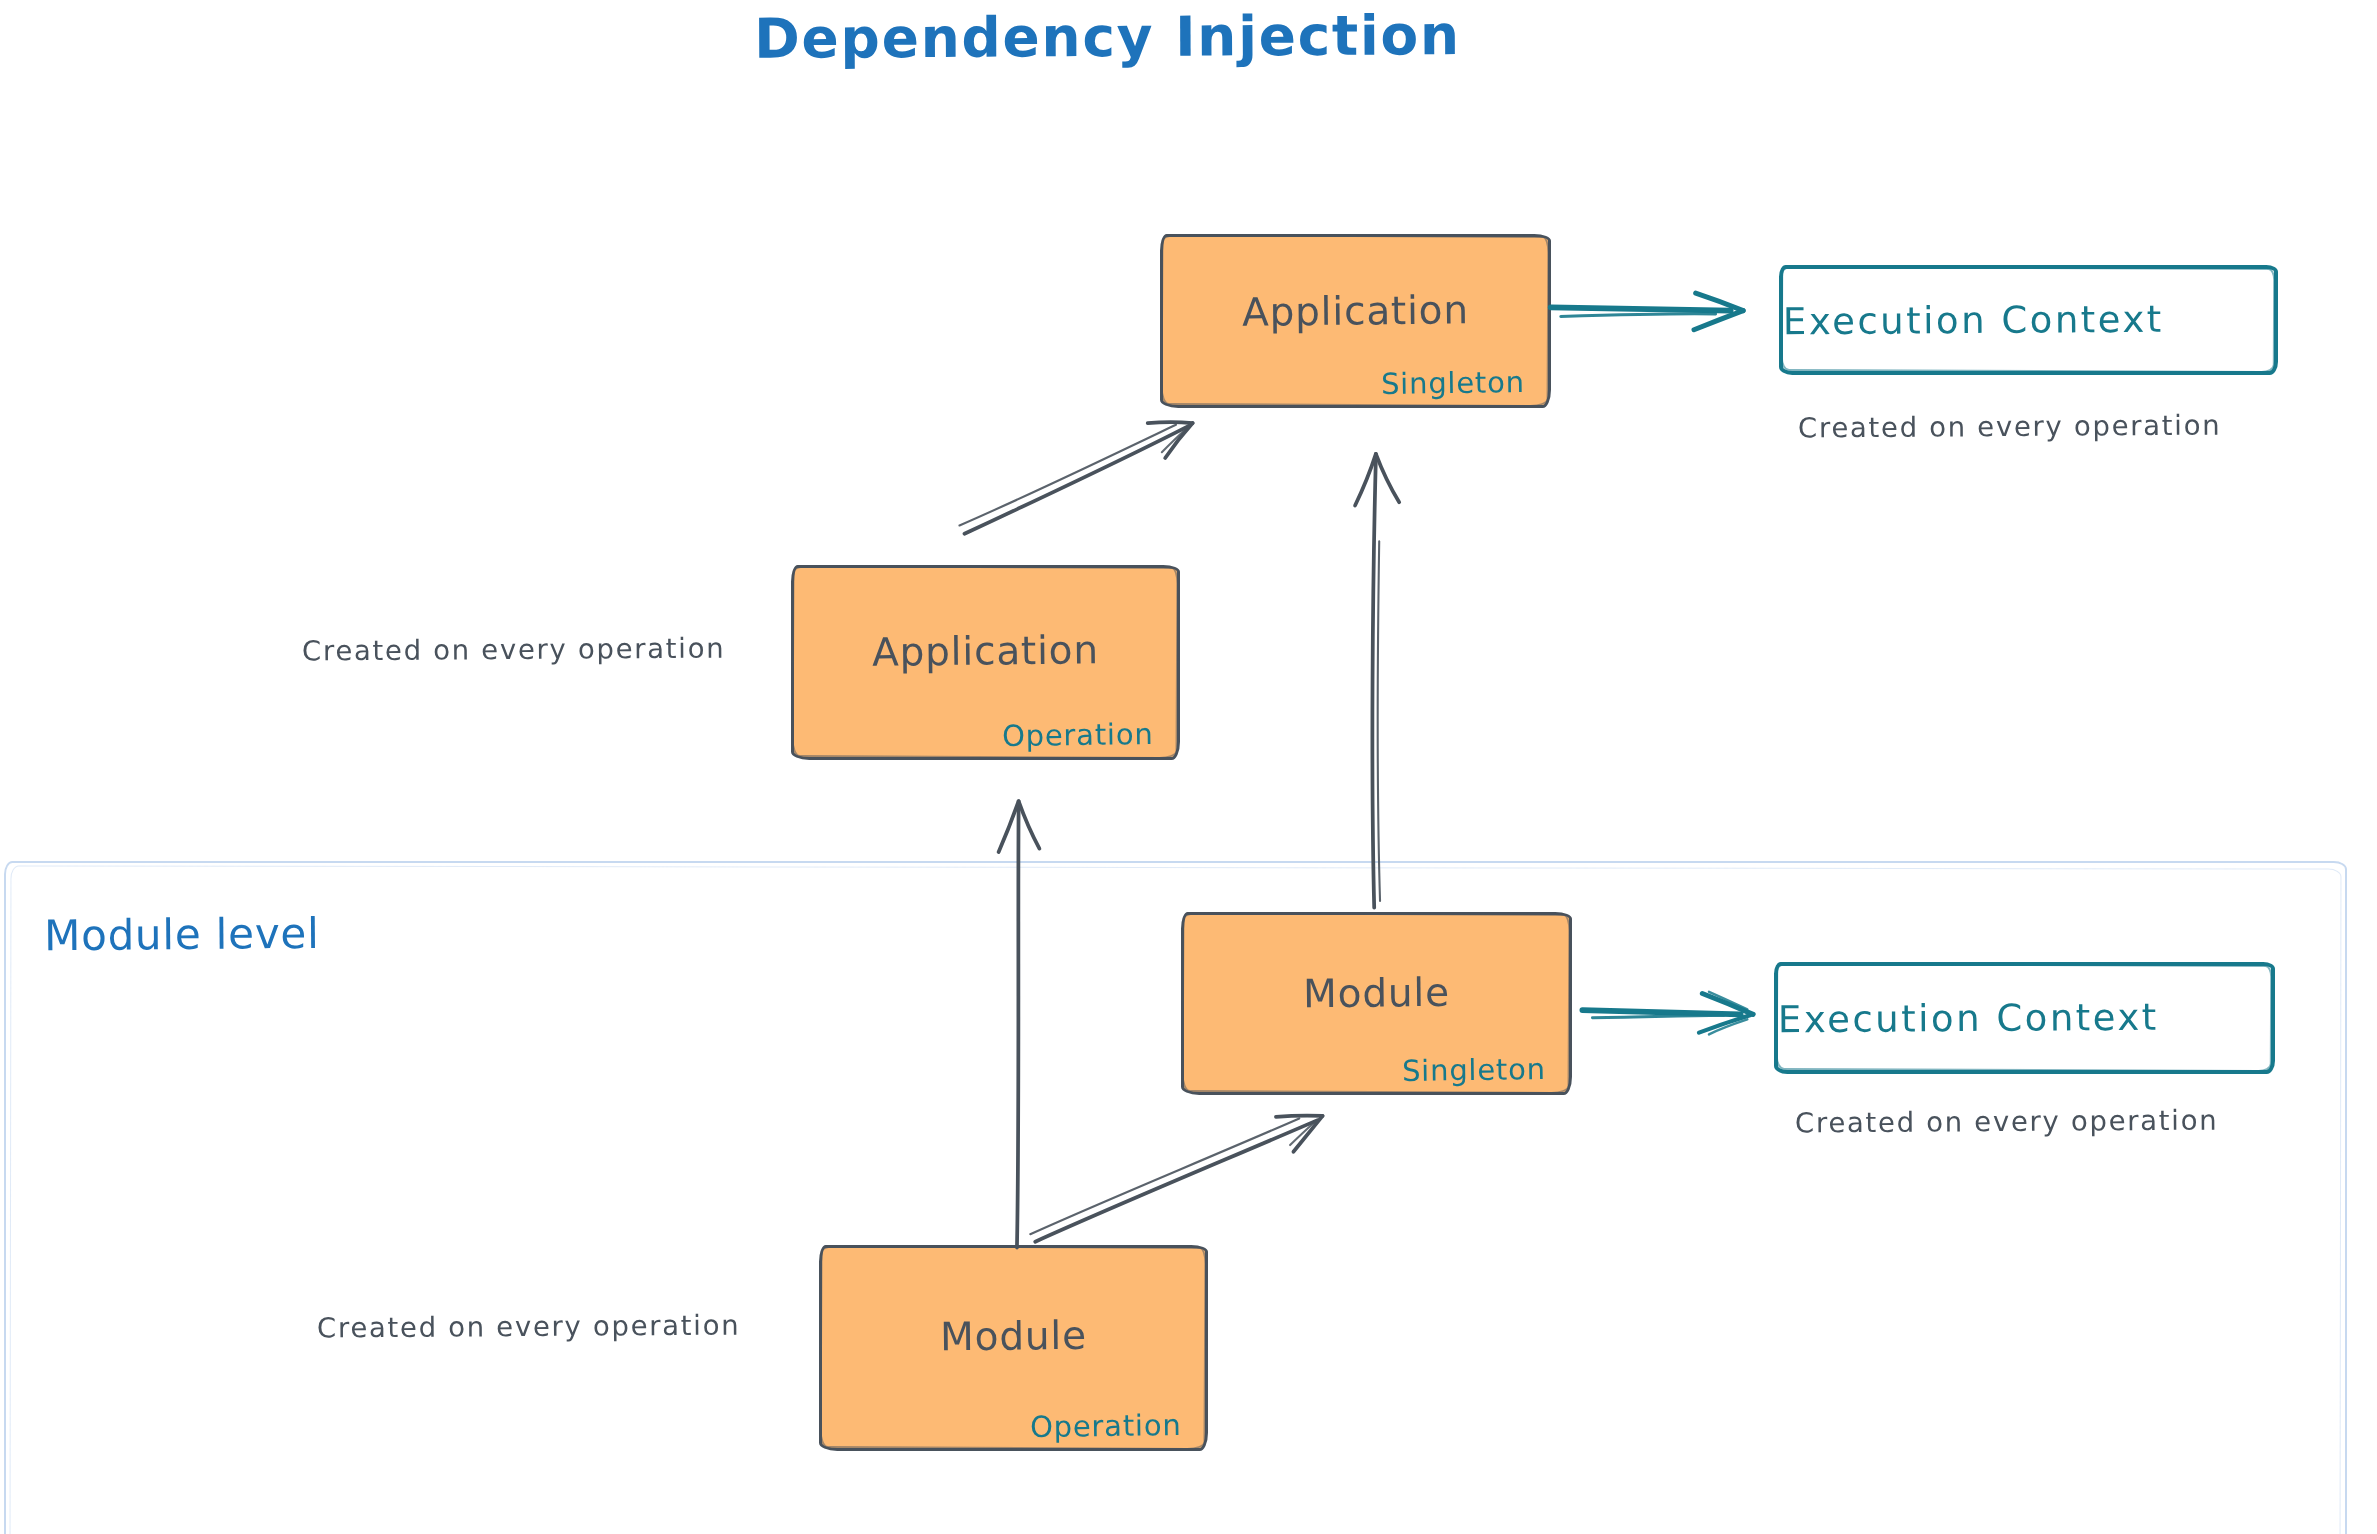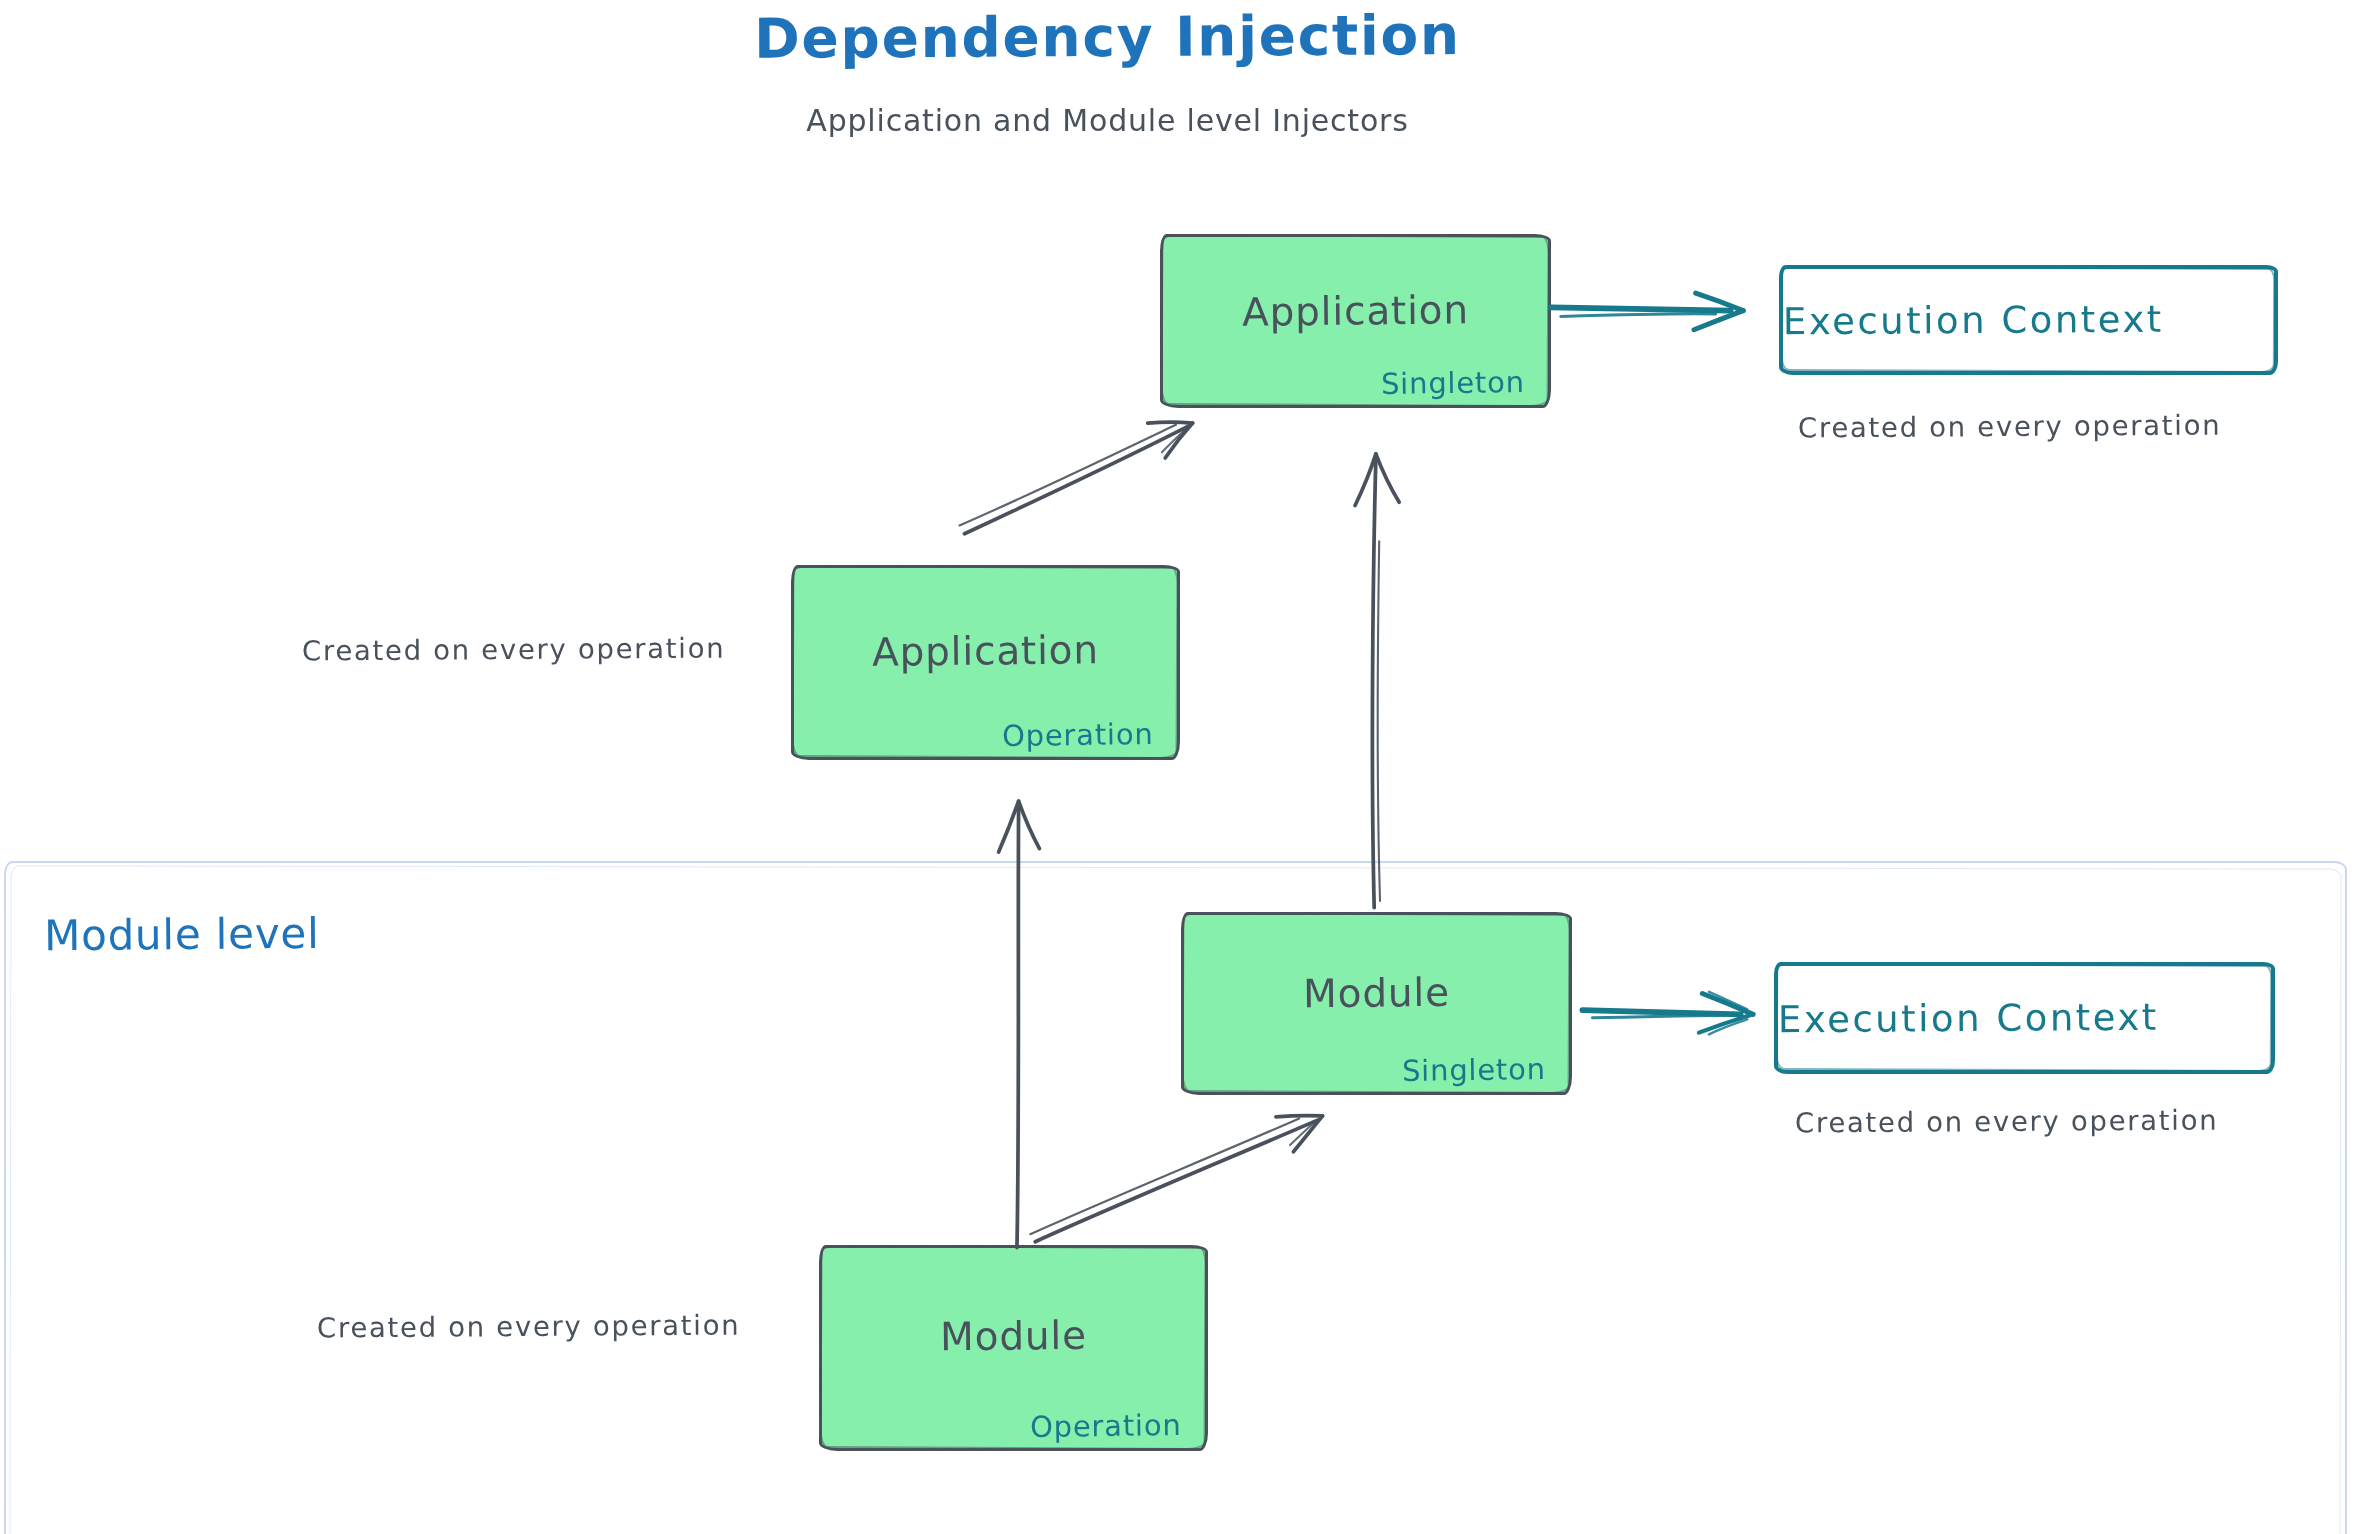--- a/index.html
+++ b/index.html
@@ -34,21 +34,21 @@
   .level-app{left:16.7px;top:193px;width:2342px;height:580px;}
   .level-module{left:4px;top:826px;width:2339px;height:691px;margin-top:35px;}
   .level-label{
     position:absolute;font-size:42px;color:var(--blue);letter-spacing:0.8px;
     transform:rotate(-0.5deg);white-space:nowrap;
   }
   .level-app .level-label{left:38px;top:50px;}
   .level-module .level-label{left:38px;top:47px;}
   
   .node-box{
-    position:absolute;border:3.3px solid var(--ink);background:#86efac;
+    position:absolute;border:3.3px solid var(--ink);background:#fdba74;
     border-radius:6.7px 16.7px 8.3px 18.3px / 16.7px 6.7px 18.3px 8.3px;
   }
   .node-box::before{
     content:"";position:absolute;inset:-1.7px;border:2.1px solid var(--ink);
     opacity:.5;border-radius:16.7px 6.7px 18.3px 8.3px / 6.7px 16.7px 8.3px 18.3px;
     transform:rotate(.3deg);pointer-events:none;
   }
   .box-app-singleton{left:1160px;top:234px;width:385px;height:168px;}
   .box-app-operation{left:791px;top:565px;width:383px;height:189px;}
   .box-module-singleton{left:1181px;top:912px;width:385px;height:177px;}
@@ -89,21 +89,20 @@
   .arrows path{fill:none;stroke-linecap:round;}
   .stroke-ink{stroke:var(--ink);}
   .stroke-teal{stroke:var(--teal);}
 </style>
 </head>
 <body>
 
 <div class="canvas">
 
   <div class="title">Dependency Injection</div>
-  <div class="subtitle">Application and Module level Injectors</div>
 
 
   <section class="level level-module">
     <div class="level-label">Module level</div>
   </section>
 
   <div class="node-box box-app-singleton">
     <div class="node-title">Application</div>
     <div class="node-badge">Singleton</div>
   </div>

